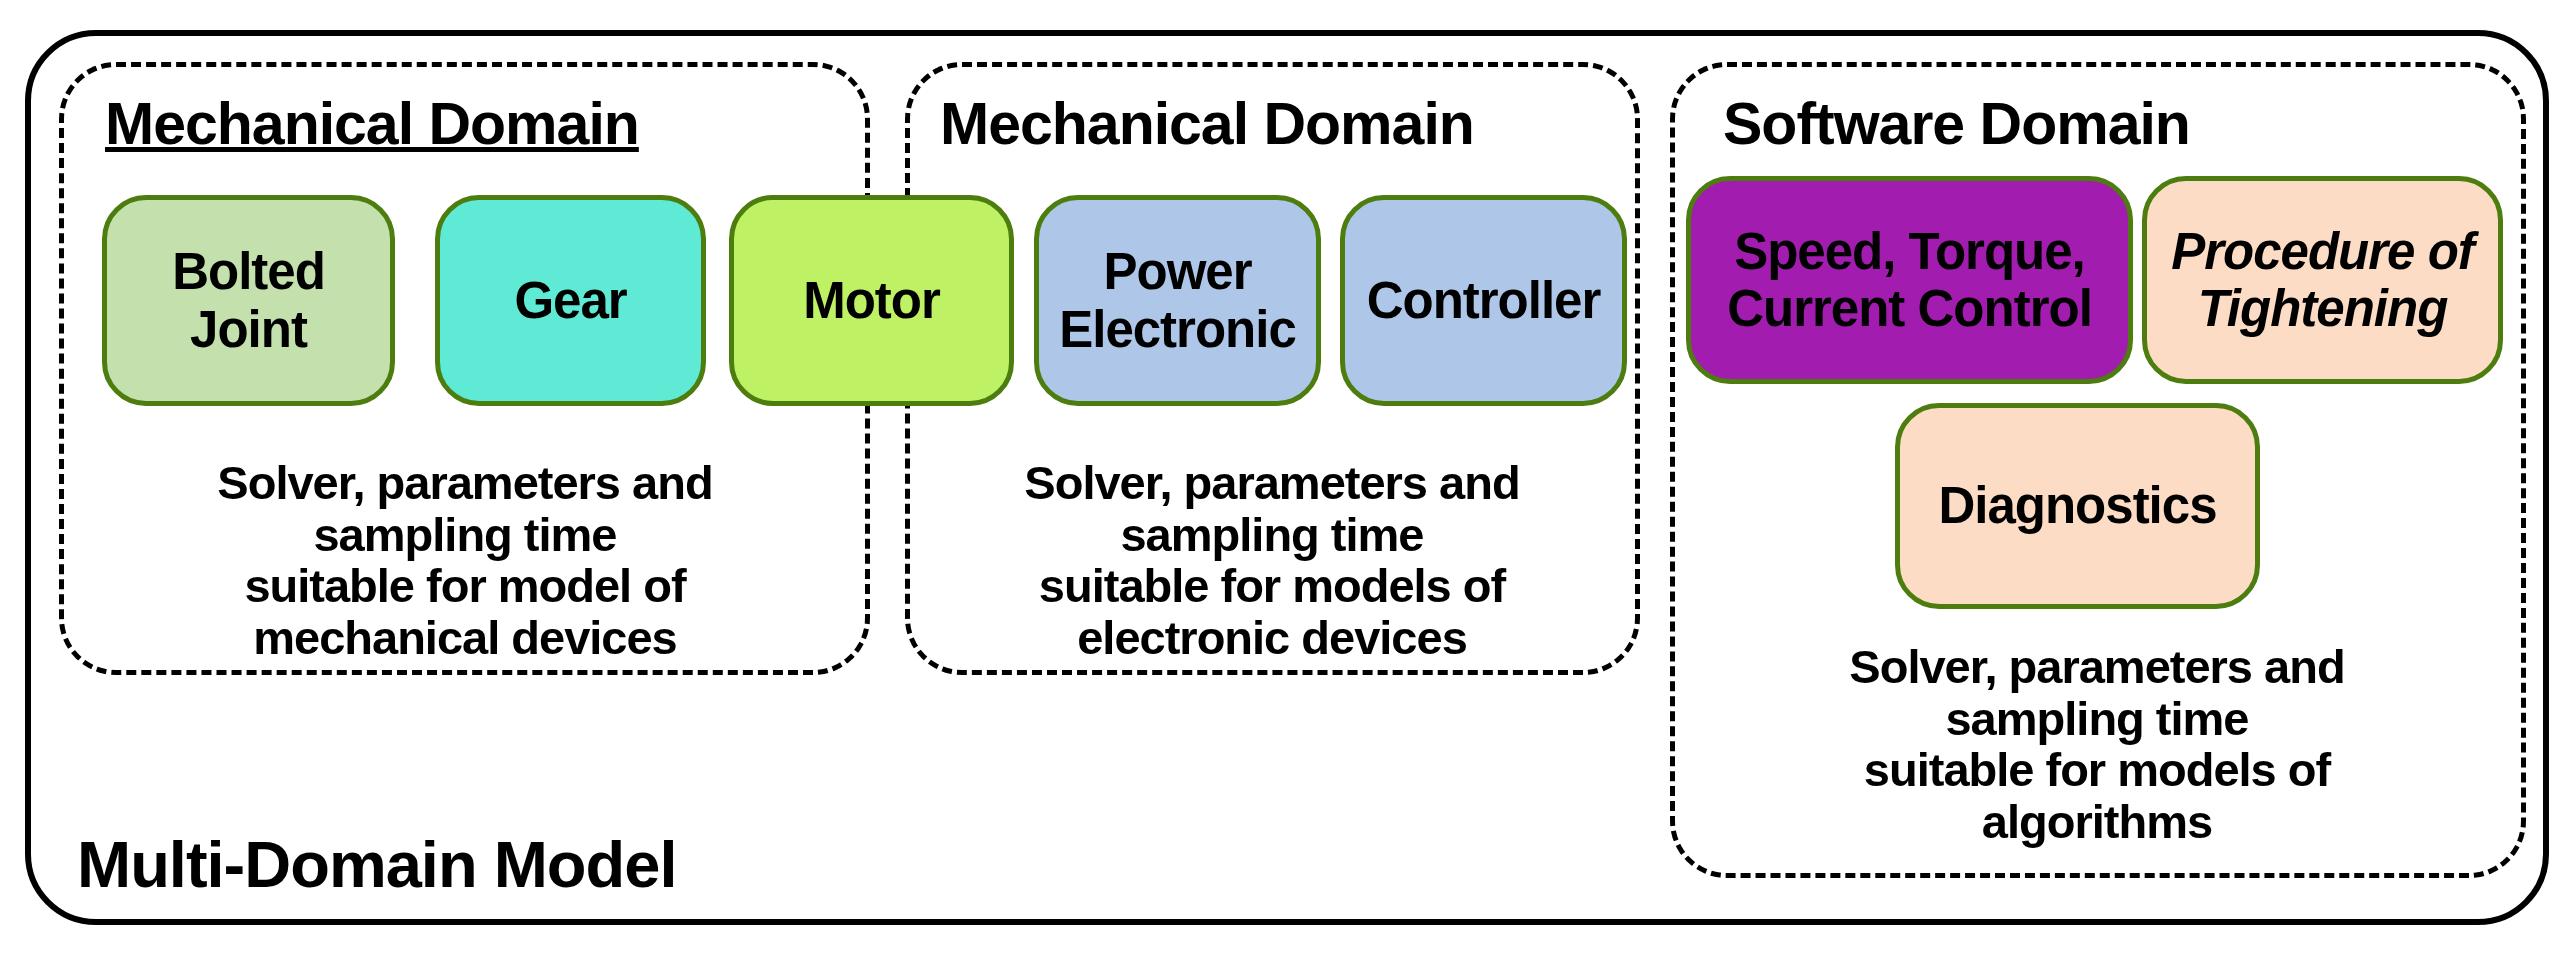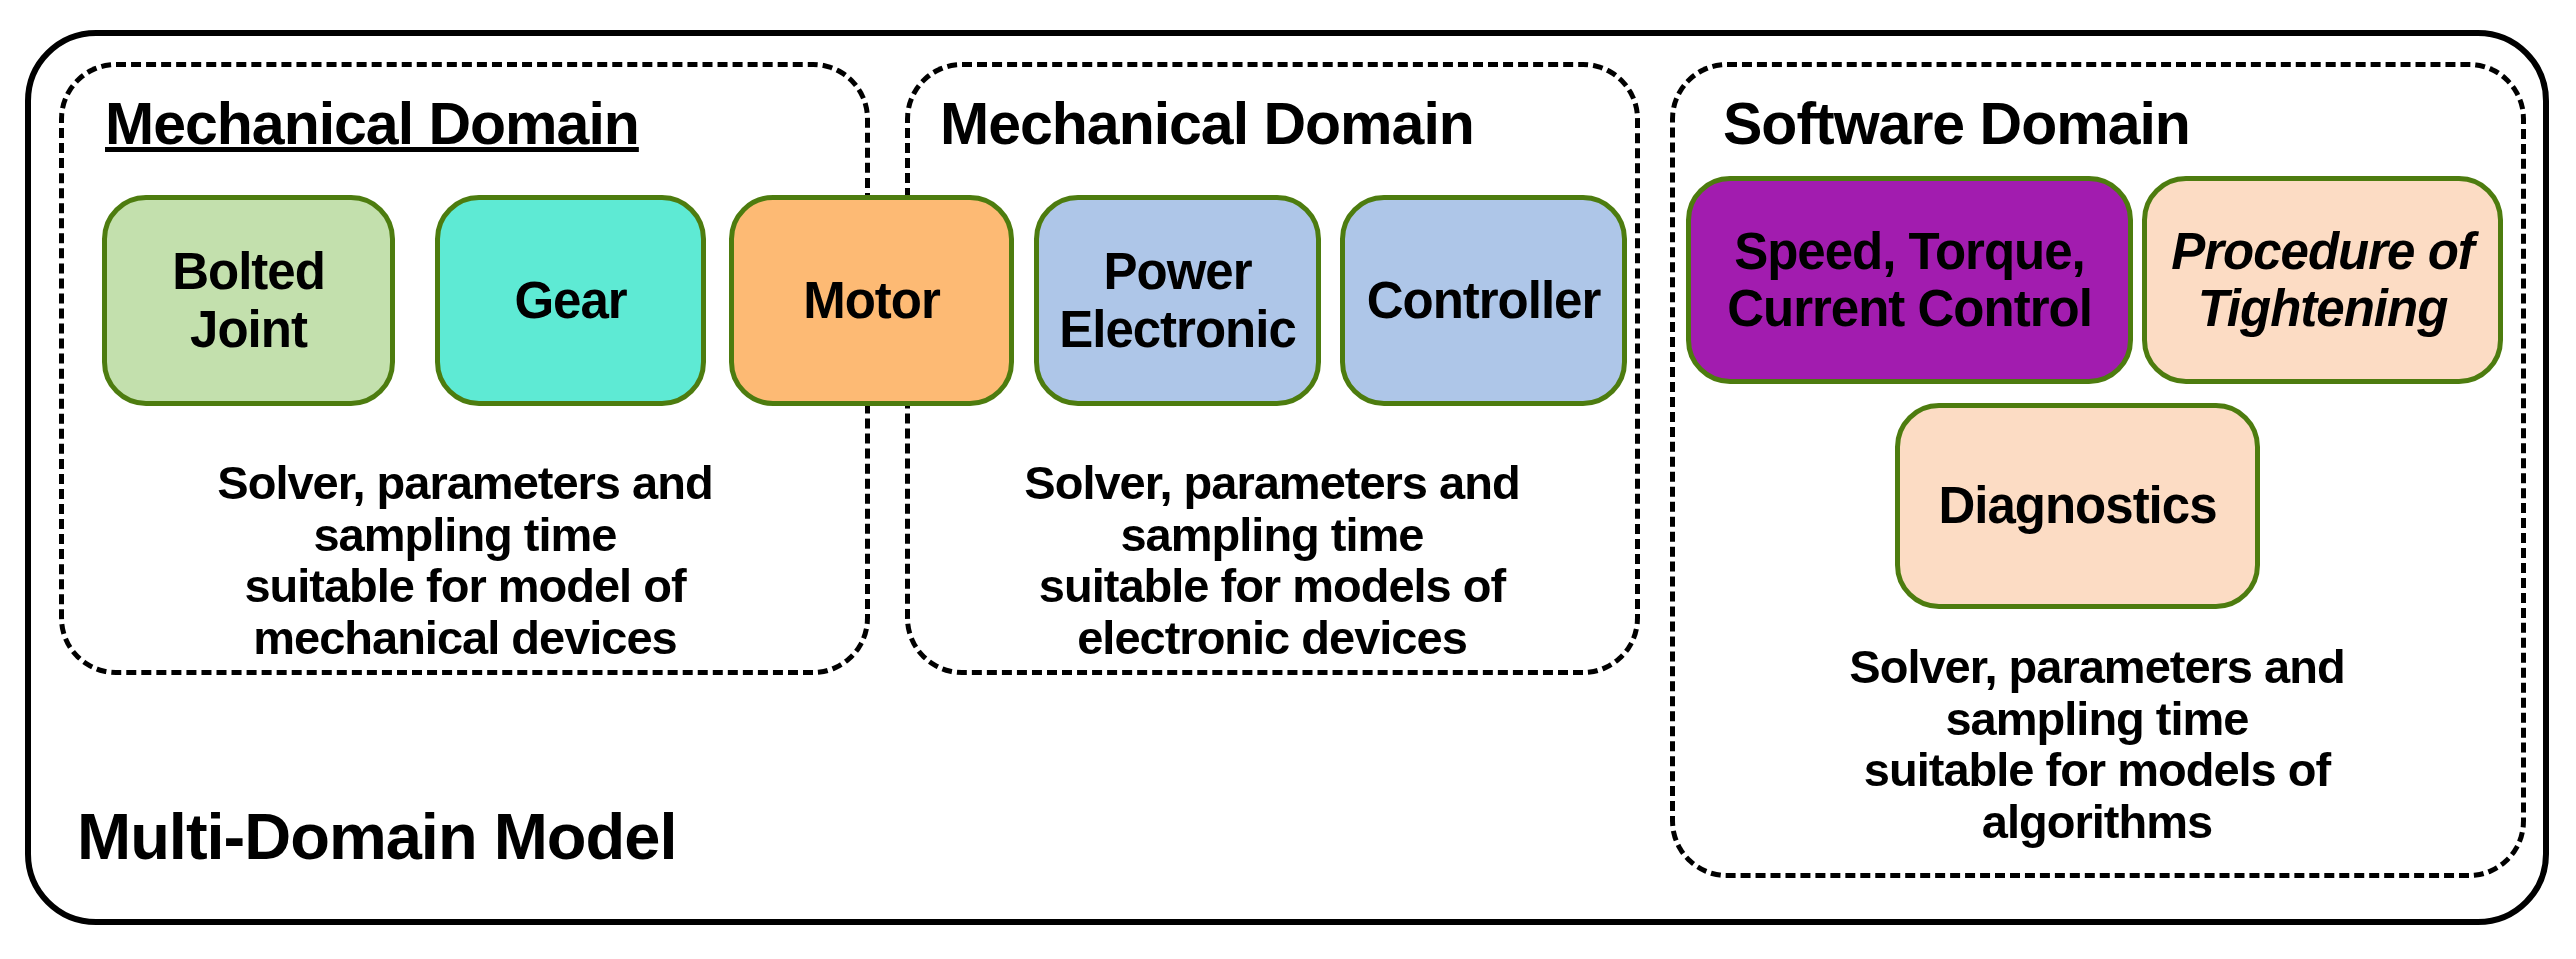--- a/index.html
+++ b/index.html
@@ -46,21 +46,21 @@
 
   .desc {
     position:absolute; z-index:2; text-align:center; font-size:47px;
     line-height:1.1; white-space:pre-line; letter-spacing:-1px;
   }
   #desc-mech { left:119px;  top:457px; width:692px; }
   #desc-elec { left:926px;  top:457px; width:692px; }
   #desc-soft { left:1751px; top:641px; width:692px; }
 
   .model-label {
-    position:absolute; left:77px; top:804px; z-index:3;
+    position:absolute; left:77px; top:832px; z-index:3;
     font-size:65px; line-height:1; white-space:nowrap; letter-spacing:-1px;
   }
 </style>
 </head>
 <body>
 
 <div class="canvas">
 
   <div class="outer-frame"></div>
 
@@ -68,21 +68,21 @@
   <div class="domain" id="dom-elec"></div>
   <div class="domain" id="dom-soft"></div>
 
   <div class="domain-title" id="title-mech">Mechanical Domain</div>
   <div class="domain-title" id="title-elec">Mechanical Domain</div>
   <div class="domain-title" id="title-soft">Software Domain</div>
 
   <div class="box" id="box-bolted" style="background-color: rgb(195, 224, 173);">Bolted
 Joint</div>
   <div class="box" id="box-gear" style="background-color: #5eead4;">Gear</div>
-  <div class="box" id="box-motor" style="background-color: #fdba74;">Motor</div>
+  <div class="box" id="box-motor" style="background-color: #bef264;">Motor</div>
   <div class="box" id="box-power" style="background-color: rgb(174, 198, 232);">Power
 Electronic</div>
   <div class="box" id="box-controller" style="background-color: rgb(174, 198, 232);">Controller</div>
   <div class="box" id="box-speed" style="background-color: #a21caf;">Speed, Torque,
 Current Control</div>
   <div class="box" id="box-procedure" style="background-color: rgb(252, 220, 196); font-style: italic;">Procedure of
 Tightening</div>
   <div class="box" id="box-diagnostics" style="background-color: rgb(252, 220, 196);">Diagnostics</div>
 
   <div class="desc" id="desc-mech">Solver, parameters and

